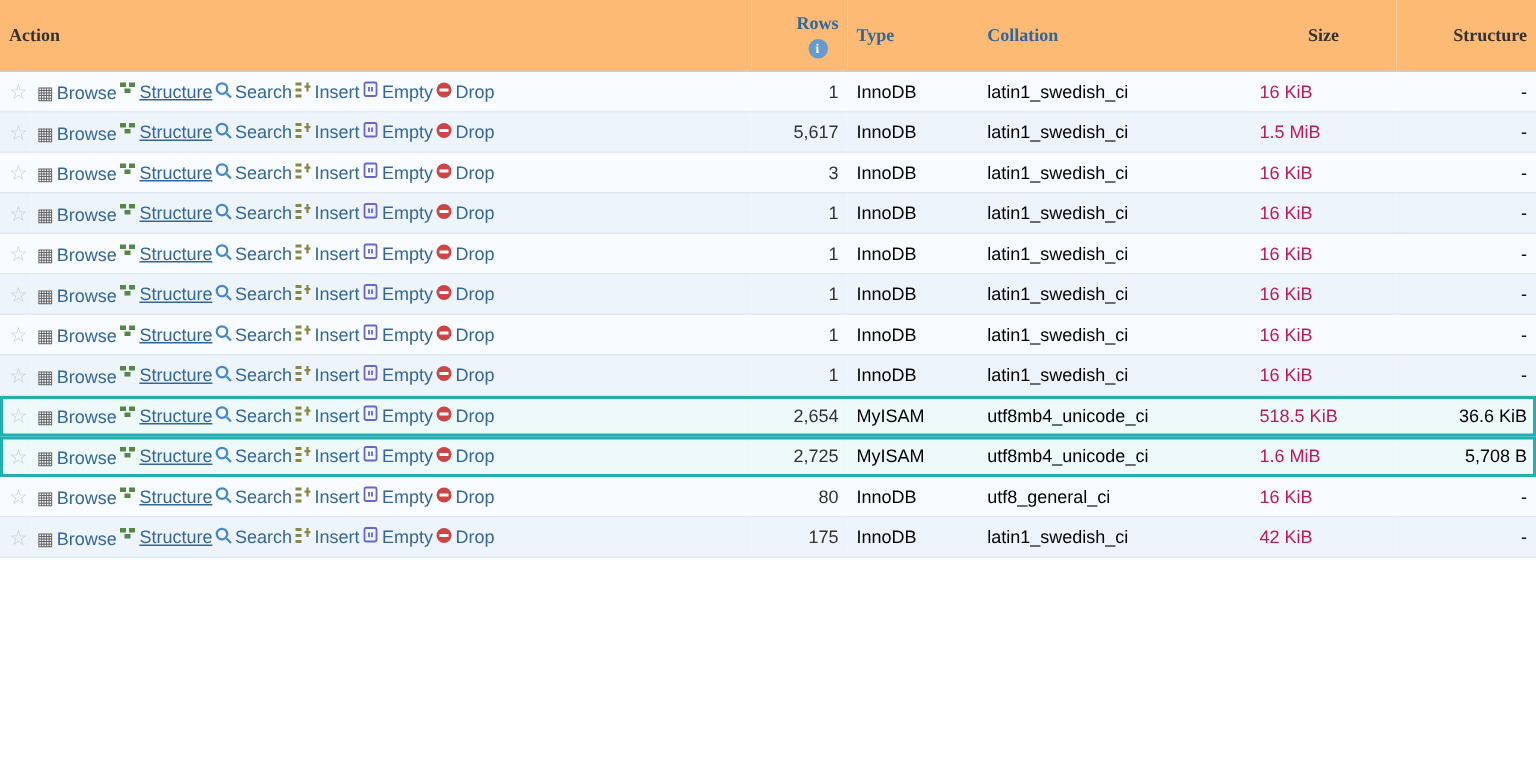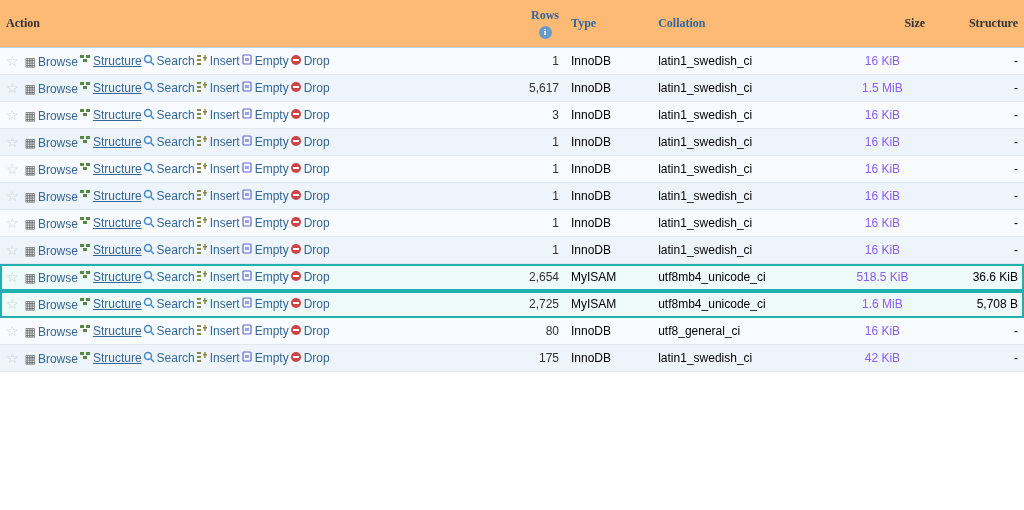--- a/index.html
+++ b/index.html
@@ -25,42 +25,42 @@
       color: #333;
       border-bottom: 1px solid #c0d0e0;
       white-space: nowrap;
     }
     thead th.rows-col {
       text-align: right;
       color: #336699;
     }
     thead th.type-col { color: #336699; }
     thead th.collation-col { color: #336699; }
-    thead th.size-col { text-align: right; }
+    thead th.size-col { text-align: center; }
     thead th.overhead-col { text-align: right; }
     tbody tr {
       border-bottom: 1px solid #e0e8f0;
     }
     tbody tr:nth-child(odd) { background: #f8fbff; }
     tbody tr:nth-child(even) { background: #eef4fb; }
     tbody tr.highlighted {
       outline: 2px solid #20b0b0;
       outline-offset: -2px;
       background: #eef9f9;
     }
     td {
       padding: 5px 6px;
       vertical-align: middle;
       white-space: nowrap;
     }
     td.action-col { padding-left: 4px; }
     td.rows-col { text-align: right; color: #333; }
     td.type-col { }
     td.collation-col { }
-    td.size-col { text-align: center; color: #8b5cf6; }
+    td.size-col { text-align: left; color: #be185d; }
     td.overhead-col { text-align: right; }
 
     .star-icon { color: #ccc; font-size: 14px; cursor: pointer; }
 
     .action-link {
       display: inline-flex;
       align-items: center;
       gap: 2px;
       color: #336699;
       text-decoration: none;

